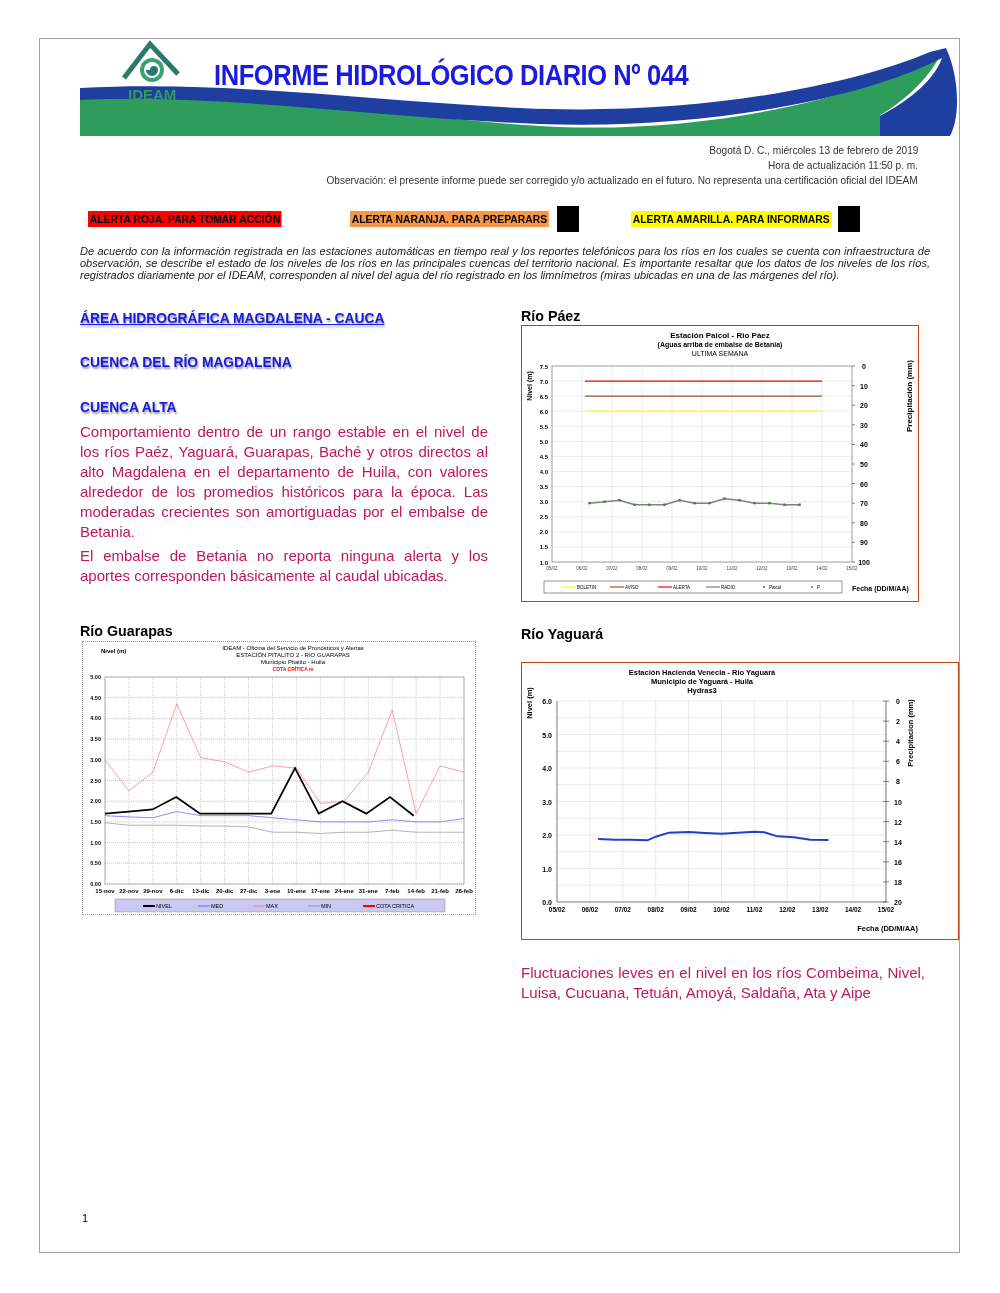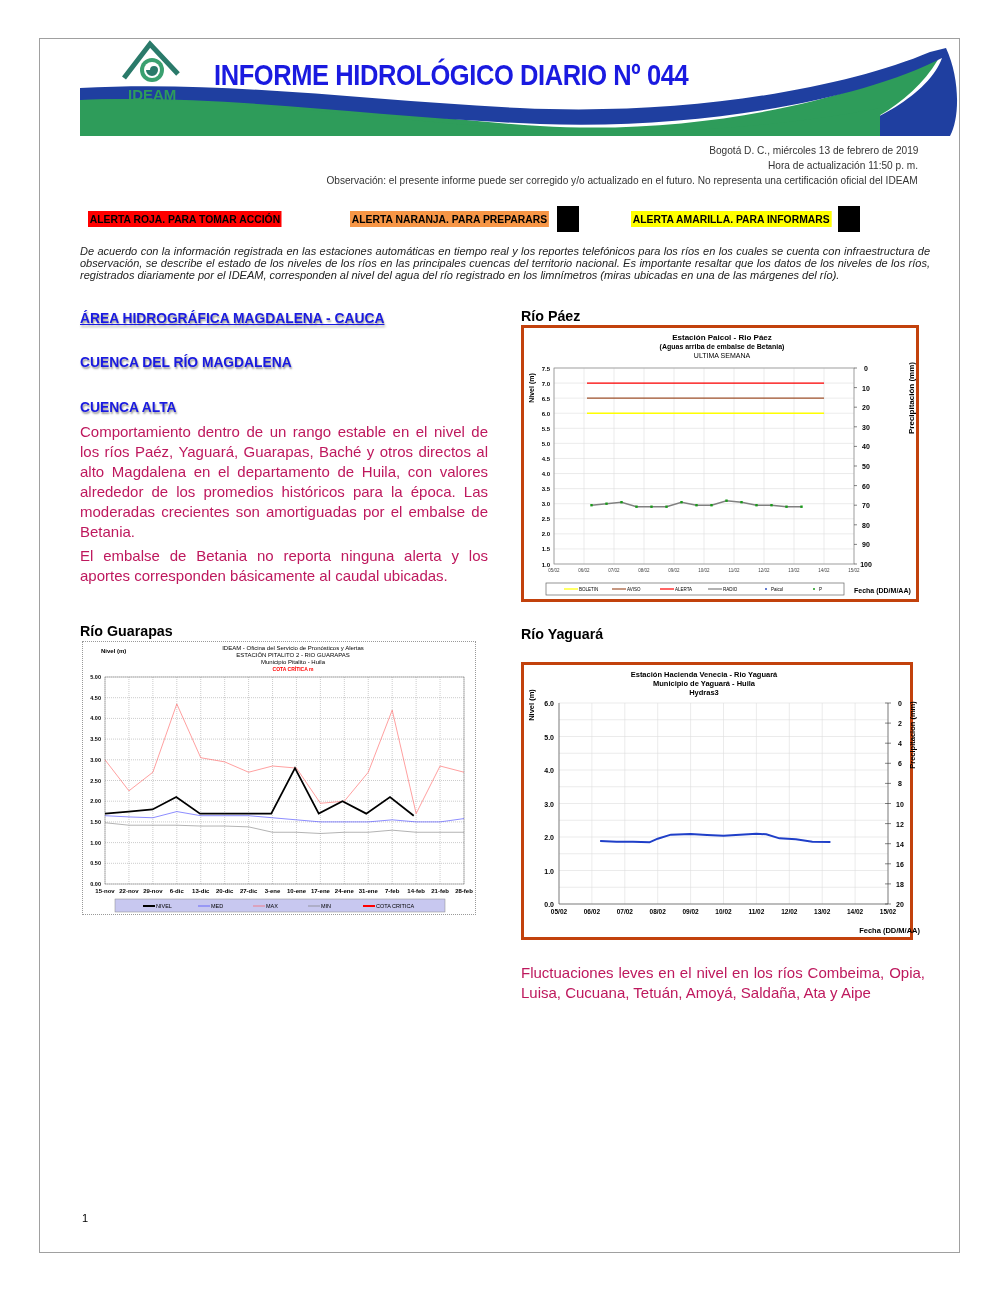--- a/index.html
+++ b/index.html
@@ -8,21 +8,21 @@
   .abs{position:absolute;}
   .title{position:absolute;left:214px;top:58px;font-family:"Liberation Sans",sans-serif;font-weight:bold;font-size:30px;color:#1a1ae0;transform:scaleX(0.85);transform-origin:left top;letter-spacing:-0.5px;white-space:nowrap;}
   .ideam-label{position:absolute;left:128px;top:86px;font-weight:bold;font-size:15px;color:#2e9c5a;}
   .meta{position:absolute;right:82px;font-size:11px;color:#333;text-align:right;white-space:nowrap;transform:scaleX(0.92);transform-origin:right top;}
   .alert{position:absolute;top:211px;height:16px;font-size:11.5px;font-weight:bold;line-height:16px;padding:0 2px;white-space:nowrap;transform:scaleX(0.9);transform-origin:left top;}
   .blackbox{position:absolute;top:206px;width:22px;height:26px;background:#000;}
   .intro{position:absolute;left:80px;top:237px;width:850px;font-size:11px;font-style:italic;line-height:12px;color:#222;text-align:justify;margin-top:8px;}
   .h-blue{position:absolute;font-weight:bold;font-size:15px;color:#1a1ae0;text-shadow:1px 2px 2px #999;transform:scaleX(0.92);transform-origin:left top;white-space:nowrap;}
   .body-text{position:absolute;left:80px;width:408px;font-size:15px;line-height:20px;text-align:justify;color:#be185d;}
   .river-title{position:absolute;font-weight:bold;font-size:15.5px;white-space:nowrap;transform:scaleX(0.92);transform-origin:left top;}
-  .chart-box{position:absolute;border:3px solid #c2410c;background:#fff;box-sizing:border-box;}
+  .chart-box{position:absolute;border:1px solid #c2410c;background:#fff;box-sizing:border-box;}
   svg text{font-family:"Liberation Sans",sans-serif;}
 </style>
 </head>
 <body>
 
 <div class="page"></div>
 
 <svg class="abs" style="left:80px;top:38px" width="880" height="98">
   <path d="M0,60 C150,48 300,78 460,88 C620,98 780,60 850,20 L862,14 C840,60 780,96 740,98 L0,98 Z" fill="#2e9c5a"></path>
   <path d="M0,50 C140,42 280,62 440,70 C600,78 760,52 850,14 L866,10 C880,40 880,80 870,98 L740,98 C790,90 850,55 862,20 C780,62 620,92 460,86 C300,80 150,56 0,62 Z" fill="#1f3fa0"></path>
@@ -257,21 +257,21 @@
         <text x="183" y="266" font-size="5.5">MAX</text>
         <line x1="225" x2="237" y1="264" y2="264" stroke="#808080" stroke-width="0.7"></line>
         <text x="238" y="266" font-size="5.5">MIN</text>
         <line x1="280" x2="292" y1="264" y2="264" stroke="#ff0000" stroke-width="2"></line>
         <text x="293" y="266" font-size="5.5">COTA CRITICA</text>
       </g>
   </svg>
 </div>
 
 <div class="river-title" style="left:521px;top:625px">Río Yaguará</div>
-<div class="chart-box" style="left:521px;top:662px;width:392px;height:278px">
+<div class="chart-box" style="left:521px;top:662px;width:438px;height:278px">
   <svg width="398" height="276">
     <text x="180" y="12" font-size="7.5" font-weight="bold" text-anchor="middle">Estación Hacienda Venecia - Rio Yaguará</text>
     <text x="180" y="21" font-size="7.5" font-weight="bold" text-anchor="middle">Municipio de Yaguará - Huila</text>
     <text x="180" y="30" font-size="7.5" font-weight="bold" text-anchor="middle">Hydras3</text>
     <text transform="translate(10,40) rotate(-90)" font-size="7.5" font-weight="bold" text-anchor="middle">Nivel (m)</text>
     <text transform="translate(391,70) rotate(-90)" font-size="7.5" font-weight="bold" text-anchor="middle">Precipitacion (mm)</text>
     <g id="yag-grid">
         <line x1="35" x2="364" y1="239" y2="239" stroke="#ddd" stroke-width="0.6"></line>
         <line x1="35" x2="364" y1="222.25" y2="222.25" stroke="#ddd" stroke-width="0.6"></line>
         <line x1="35" x2="364" y1="205.5" y2="205.5" stroke="#ddd" stroke-width="0.6"></line>
@@ -338,15 +338,15 @@
         <line x1="361" x2="367" y1="218.9" y2="218.9" stroke="#333" stroke-width="0.6"></line>
         <text x="376" y="221.9" font-size="7" font-weight="bold" text-anchor="middle">18</text>
         <line x1="361" x2="367" y1="239" y2="239" stroke="#333" stroke-width="0.6"></line>
         <text x="376" y="242" font-size="7" font-weight="bold" text-anchor="middle">20</text>
         <polyline points="76.125,176.02 92.57499999999999,176.69 109.025,176.69 125.47500000000001,177.35999999999999 133.7,173.675 146.86,169.655 166.6,168.985 183.05,169.99 199.5,170.66 215.95000000000002,169.655 232.4,168.64999999999998 242.27000000000004,169.32 255.42999999999998,173.34 271.88,174.345 288.3299999999999,176.69 306.425,177.025" fill="none" stroke="#1f3fc8" stroke-width="2"></polyline>
       </g>
     <text x="396" y="268" font-size="7.5" font-weight="bold" text-anchor="end">Fecha (DD/M/AA)</text>
   </svg>
 </div>
 
-<div class="body-text" style="left:521px;top:963px;width:404px;font-size:15px">Fluctuaciones leves en el nivel en los ríos Combeima, Opia, Luisa, Cucuana, Tetuán, Amoyá, Saldaña, Ata y Aipe</div>
+<div class="body-text" style="left:521px;top:963px;width:404px;font-size:15px">Fluctuaciones leves en el nivel en los ríos Combeima, Nivel, Luisa, Cucuana, Tetuán, Amoyá, Saldaña, Ata y Aipe</div>
 
 <div class="abs" style="left:82px;top:1212px;font-size:11px">1</div>
 
 </body></html>

